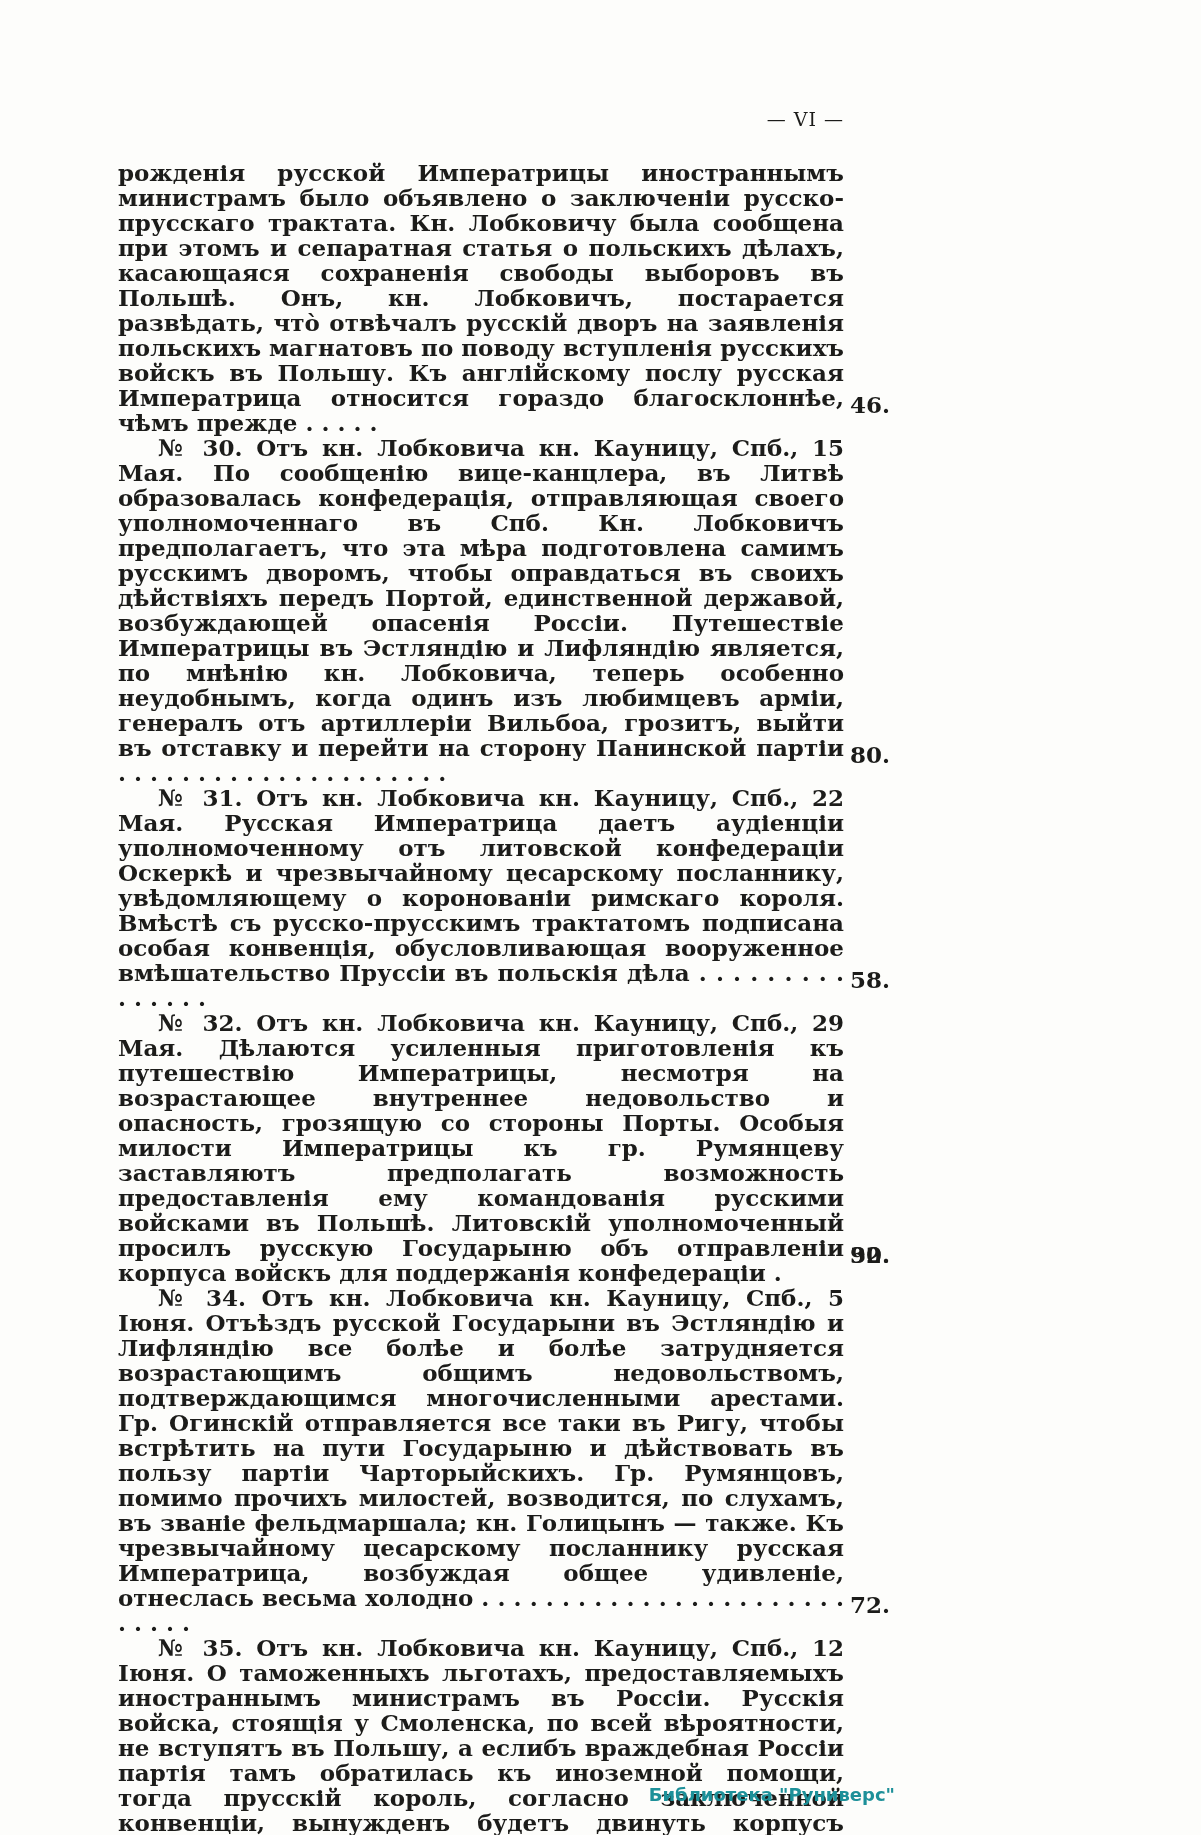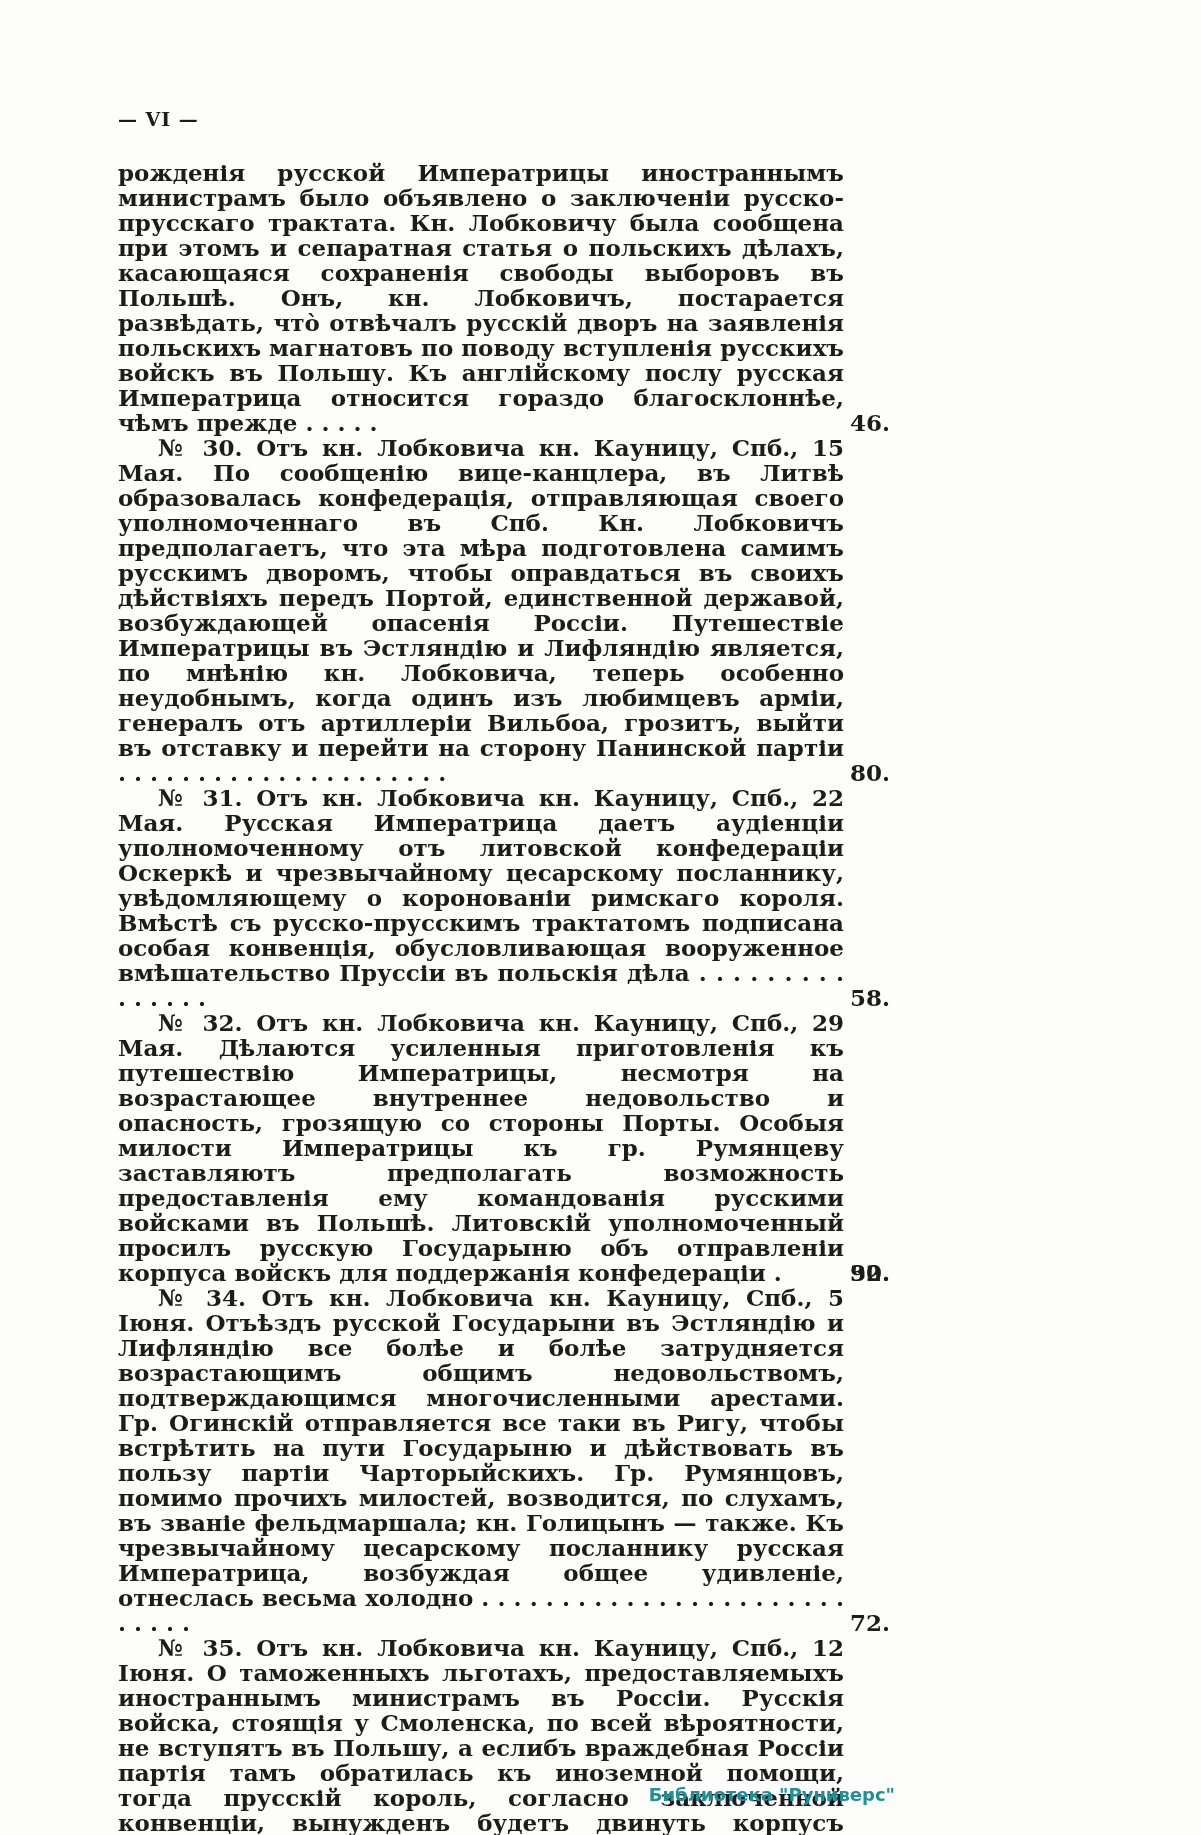--- a/index.html
+++ b/index.html
@@ -17,23 +17,23 @@
   }
 
   .content {
     position: absolute;
     left: 118px;
     top: 108px;
     width: 772px;
   }
 
   .page-header {
-    text-align: left;
+    text-align: right;
     font-size: 19px;
-    font-weight: bold;
+    font-weight: normal;
     letter-spacing: 1px;
     margin: 0 0 30px 0;
     padding-right: 46px; 
   }
 
   .entries {
     font-size: 23px;
     line-height: 25px;
     font-weight: bold;
     text-align: justify;
@@ -43,21 +43,21 @@
     position: relative;
     margin: 0;
     padding-right: 46px;
   }
 
   .entry.indent { text-indent: 40px; }
 
   .entry-page {
     position: absolute;
     right: 0;
-    bottom: 0;
+    bottom: 18px;
     text-indent: 0;
     white-space: nowrap;
   }
 
   .watermark {
     position: absolute;
     right: 306px;
     bottom: 30px;
     font-family: "DejaVu Sans", "Liberation Sans", sans-serif;
     font-size: 18px;

